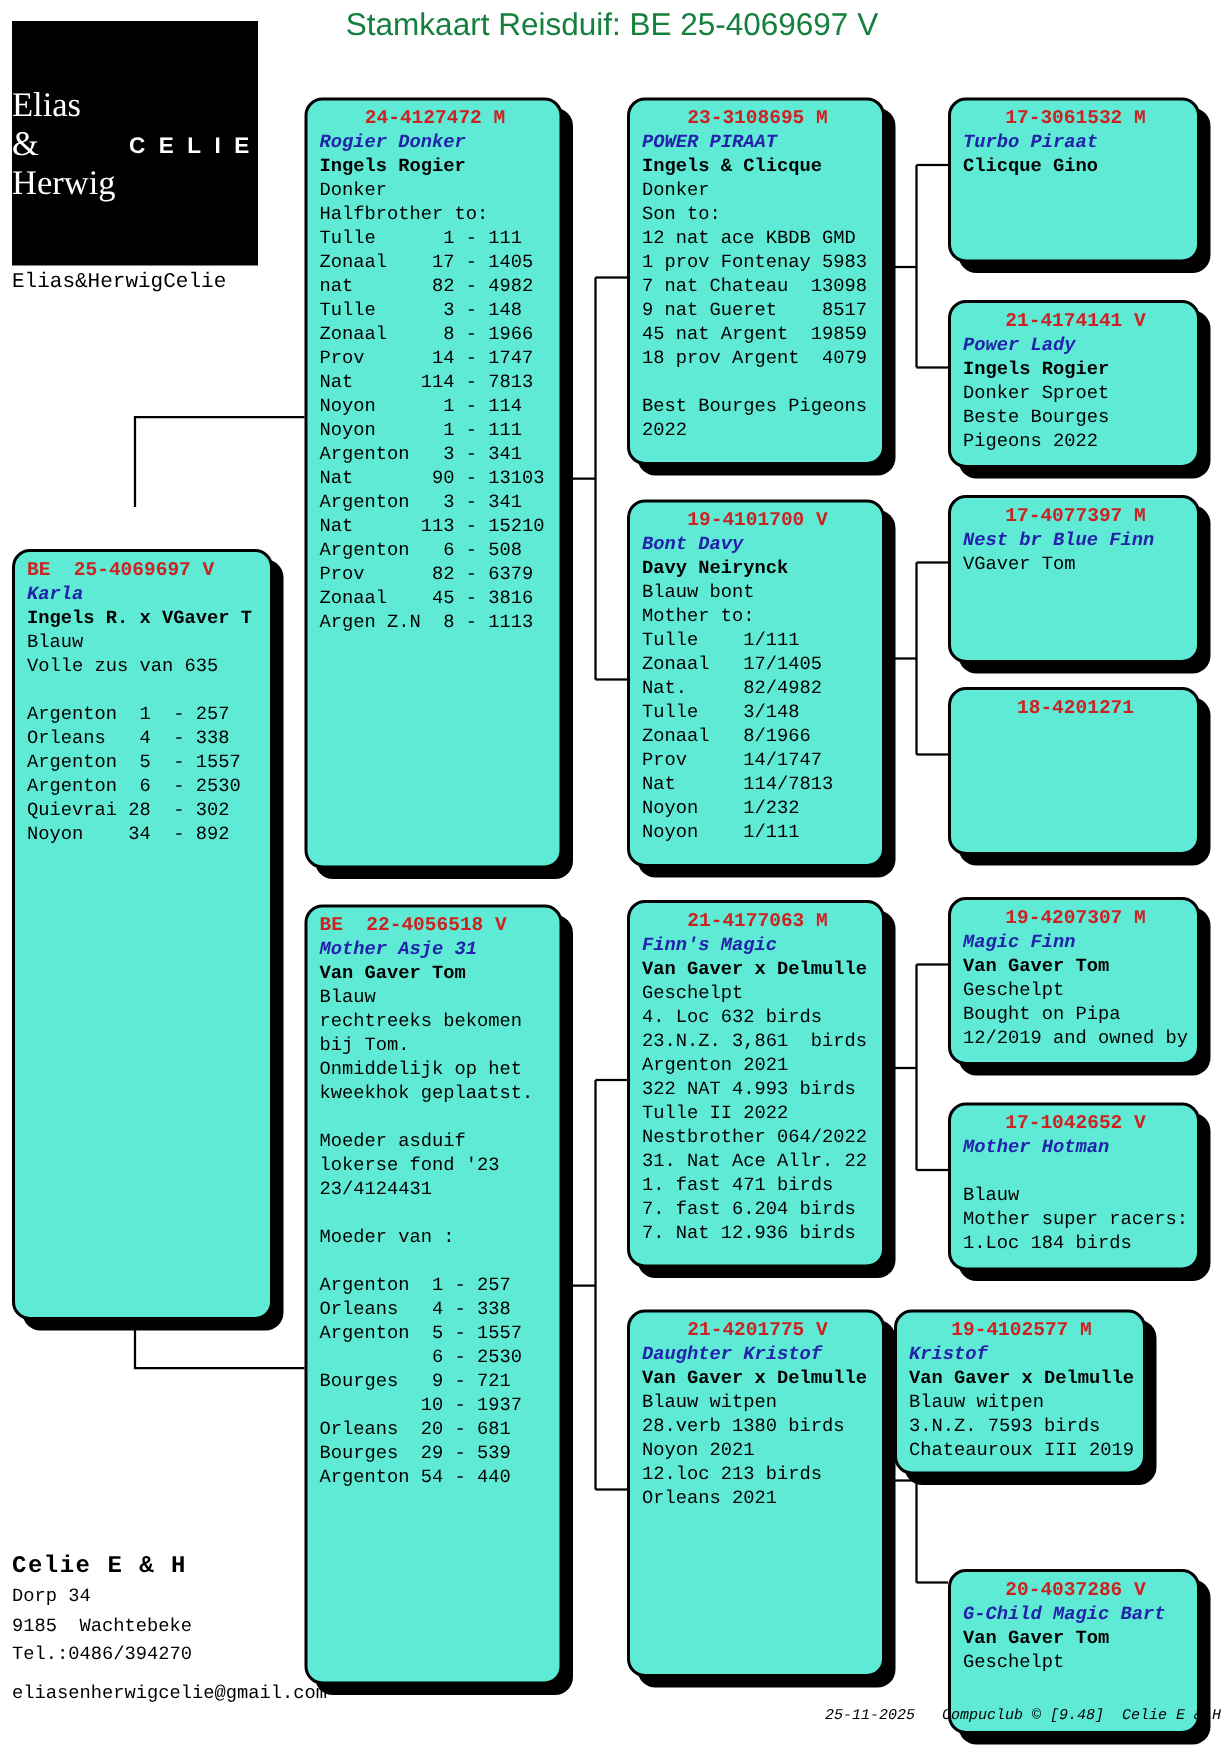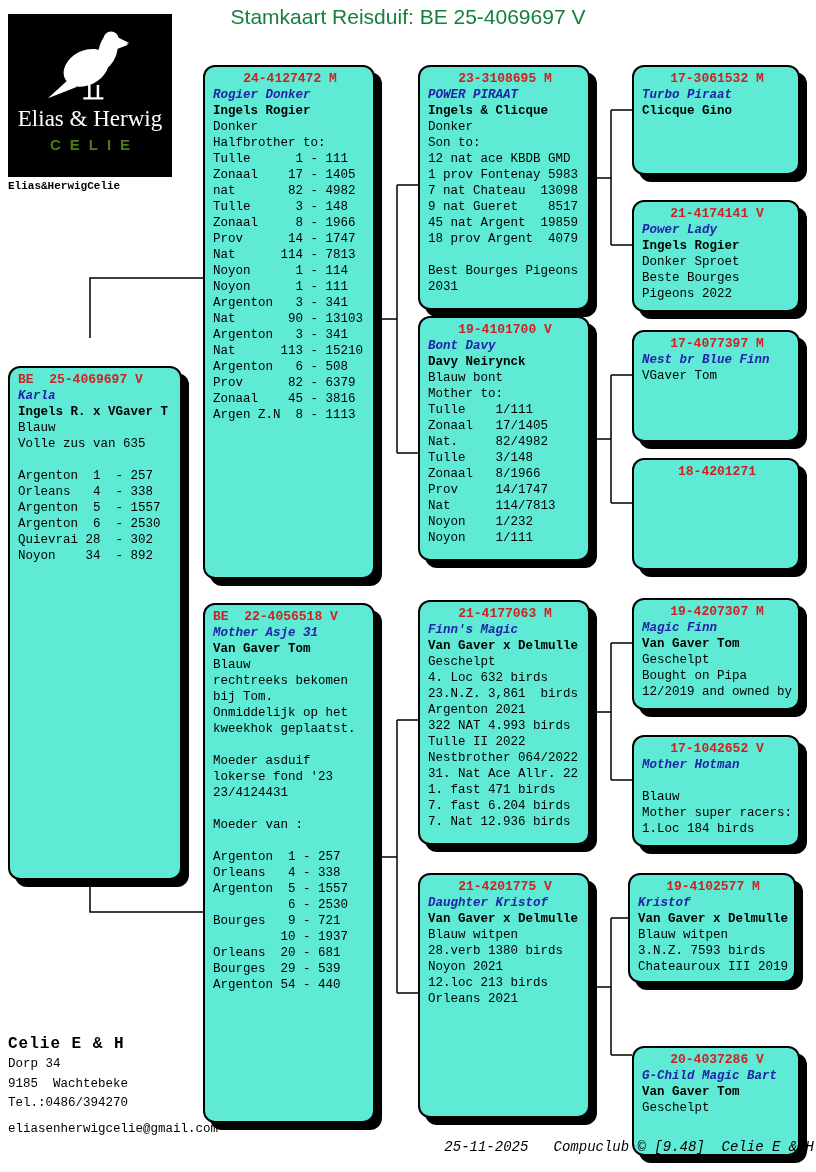--- a/index.html
+++ b/index.html
@@ -2,44 +2,44 @@
 <html style="--ring-color: #cc2222; --name-color: #2222aa;"><head>
 <meta charset="utf-8">
 <style>
   html,body{margin:0;padding:0;background:#fff;}
   body{width:816px;height:1172px;position:relative;overflow:hidden;
        font-family:"Liberation Mono","DejaVu Sans Mono",monospace;color:#000;}
   .page-title{position:absolute;top:5px;left:0;width:100%;text-align:center;
        font-family:"Liberation Sans","DejaVu Sans",sans-serif;font-size:21px;color:#15803d;}
   
   .logo{position:absolute;left:8px;top:14px;width:164px;height:163px;background:#000;
-        display:flex;flex-direction:column;align-items:center;}
+        display:flex;flex-direction:row;align-items:center;}
   .logo svg{margin-top:6px;}
   .logo-name{color:#fff;font-family:"Liberation Serif","DejaVu Serif",serif;font-size:23px;line-height:26px;}
-  .logo-sub{color:#4d7c0f;font-family:"Liberation Sans",sans-serif;font-weight:bold;font-size:15px;
+  .logo-sub{color:#ffffff;font-family:"Liberation Sans",sans-serif;font-weight:bold;font-size:15px;
         letter-spacing:9px;margin-top:4px;padding-left:9px;}
-  .logo-caption{position:absolute;left:8px;top:180px;font-size:11px;font-weight:bold;}
+  .logo-caption{position:absolute;left:8px;top:180px;font-size:14px;}
   
   .box{position:absolute;background:#5eead4;border:2px solid #000;border-radius:12px;
        box-shadow:7px 7px 0 #000;box-sizing:border-box;padding:3px 6px 0 8px;overflow:hidden;}
   .ring{font-weight:bold;color:var(--ring-color,#cc2222);font-size:13px;line-height:17px;
         white-space:pre;text-align:center;}
   .ring.left{text-align:left;}
   .pname{color:var(--name-color,#2222aa);font-style:italic;font-weight:bold;
          font-size:12.5px;line-height:16px;white-space:pre;}
   .fancier{font-weight:bold;font-size:12.5px;line-height:16px;white-space:pre;}
   .fancier.nb{font-weight:normal;}
   .bline{font-size:12.5px;line-height:16px;min-height:16px;white-space:pre;}
   #connectors{position:absolute;left:0;top:0;pointer-events:none;}
   
   .address{position:absolute;left:8px;top:1033px;}
   .address .owner{font-weight:bold;font-size:16px;line-height:22px;letter-spacing:1px;}
   .address .aline{font-size:12.5px;line-height:19.5px;white-space:pre;}
   .email{position:absolute;left:8px;top:1122px;font-size:12.5px;}
-  .footer{position:absolute;right:2px;top:1139px;font-size:14px;font-style:italic;white-space:pre;}
+  .footer{position:absolute;right:2px;top:1139px;font-size:10px;font-style:italic;white-space:pre;}
 </style>
 </head>
 <body>
 
 <div class="page-title">Stamkaart Reisduif: BE  25-4069697 V</div>
 
 <div class="logo">
   <svg width="96" height="86" viewBox="0 0 100 90">
     <g fill="#ffffff">
       <ellipse cx="46" cy="50" rx="25" ry="18" transform="rotate(-28 46 50)"></ellipse>
@@ -158,23 +158,23 @@
       <div class="bline">Donker</div>
       <div class="bline">Son to:</div>
       <div class="bline">12 nat ace KBDB GMD</div>
       <div class="bline">1 prov Fontenay 5983</div>
       <div class="bline">7 nat Chateau  13098</div>
       <div class="bline">9 nat Gueret    8517</div>
       <div class="bline">45 nat Argent  19859</div>
       <div class="bline">18 prov Argent  4079</div>
       <div class="bline"></div>
       <div class="bline">Best Bourges Pigeons</div>
-      <div class="bline">2031</div>
-    </div>
-    <div class="box" style="left: 418px; top: 316px; width: 172px; height: 245px;">
+      <div class="bline">2022</div>
+    </div>
+    <div class="box" style="left: 418px; top: 333px; width: 172px; height: 245px;">
       <div class="ring">19-4101700 V</div>
       <div class="pname">Bont Davy</div>
       <div class="fancier">Davy Neirynck</div>
       <div class="bline">Blauw bont</div>
       <div class="bline">Mother to:</div>
       <div class="bline">Tulle    1/111</div>
       <div class="bline">Zonaal   17/1405</div>
       <div class="bline">Nat.     82/4982</div>
       <div class="bline">Tulle    3/148</div>
       <div class="bline">Zonaal   8/1966</div>
@@ -239,21 +239,21 @@
       <div class="bline">12/2019 and owned by</div>
     </div>
     <div class="box" style="left: 632px; top: 735px; width: 168px; height: 112px;">
       <div class="ring">17-1042652 V</div>
       <div class="pname">Mother Hotman</div>
       <div class="bline"></div>
       <div class="bline">Blauw</div>
       <div class="bline">Mother super racers:</div>
       <div class="bline">1.Loc 184 birds</div>
     </div>
-    <div class="box" style="left: 628px; top: 873px; width: 168px; height: 110px;">
+    <div class="box" style="left: 596px; top: 873px; width: 168px; height: 110px;">
       <div class="ring">19-4102577 M</div>
       <div class="pname">Kristof</div>
       <div class="fancier">Van Gaver x Delmulle</div>
       <div class="bline">Blauw witpen</div>
       <div class="bline">3.N.Z. 7593 birds</div>
       <div class="bline">Chateauroux III 2019</div>
     </div>
     <div class="box" style="left: 632px; top: 1010px; width: 168px; height: 110px; margin-top: 36px;">
       <div class="ring">20-4037286 V</div>
       <div class="pname">G-Child Magic Bart</div>

